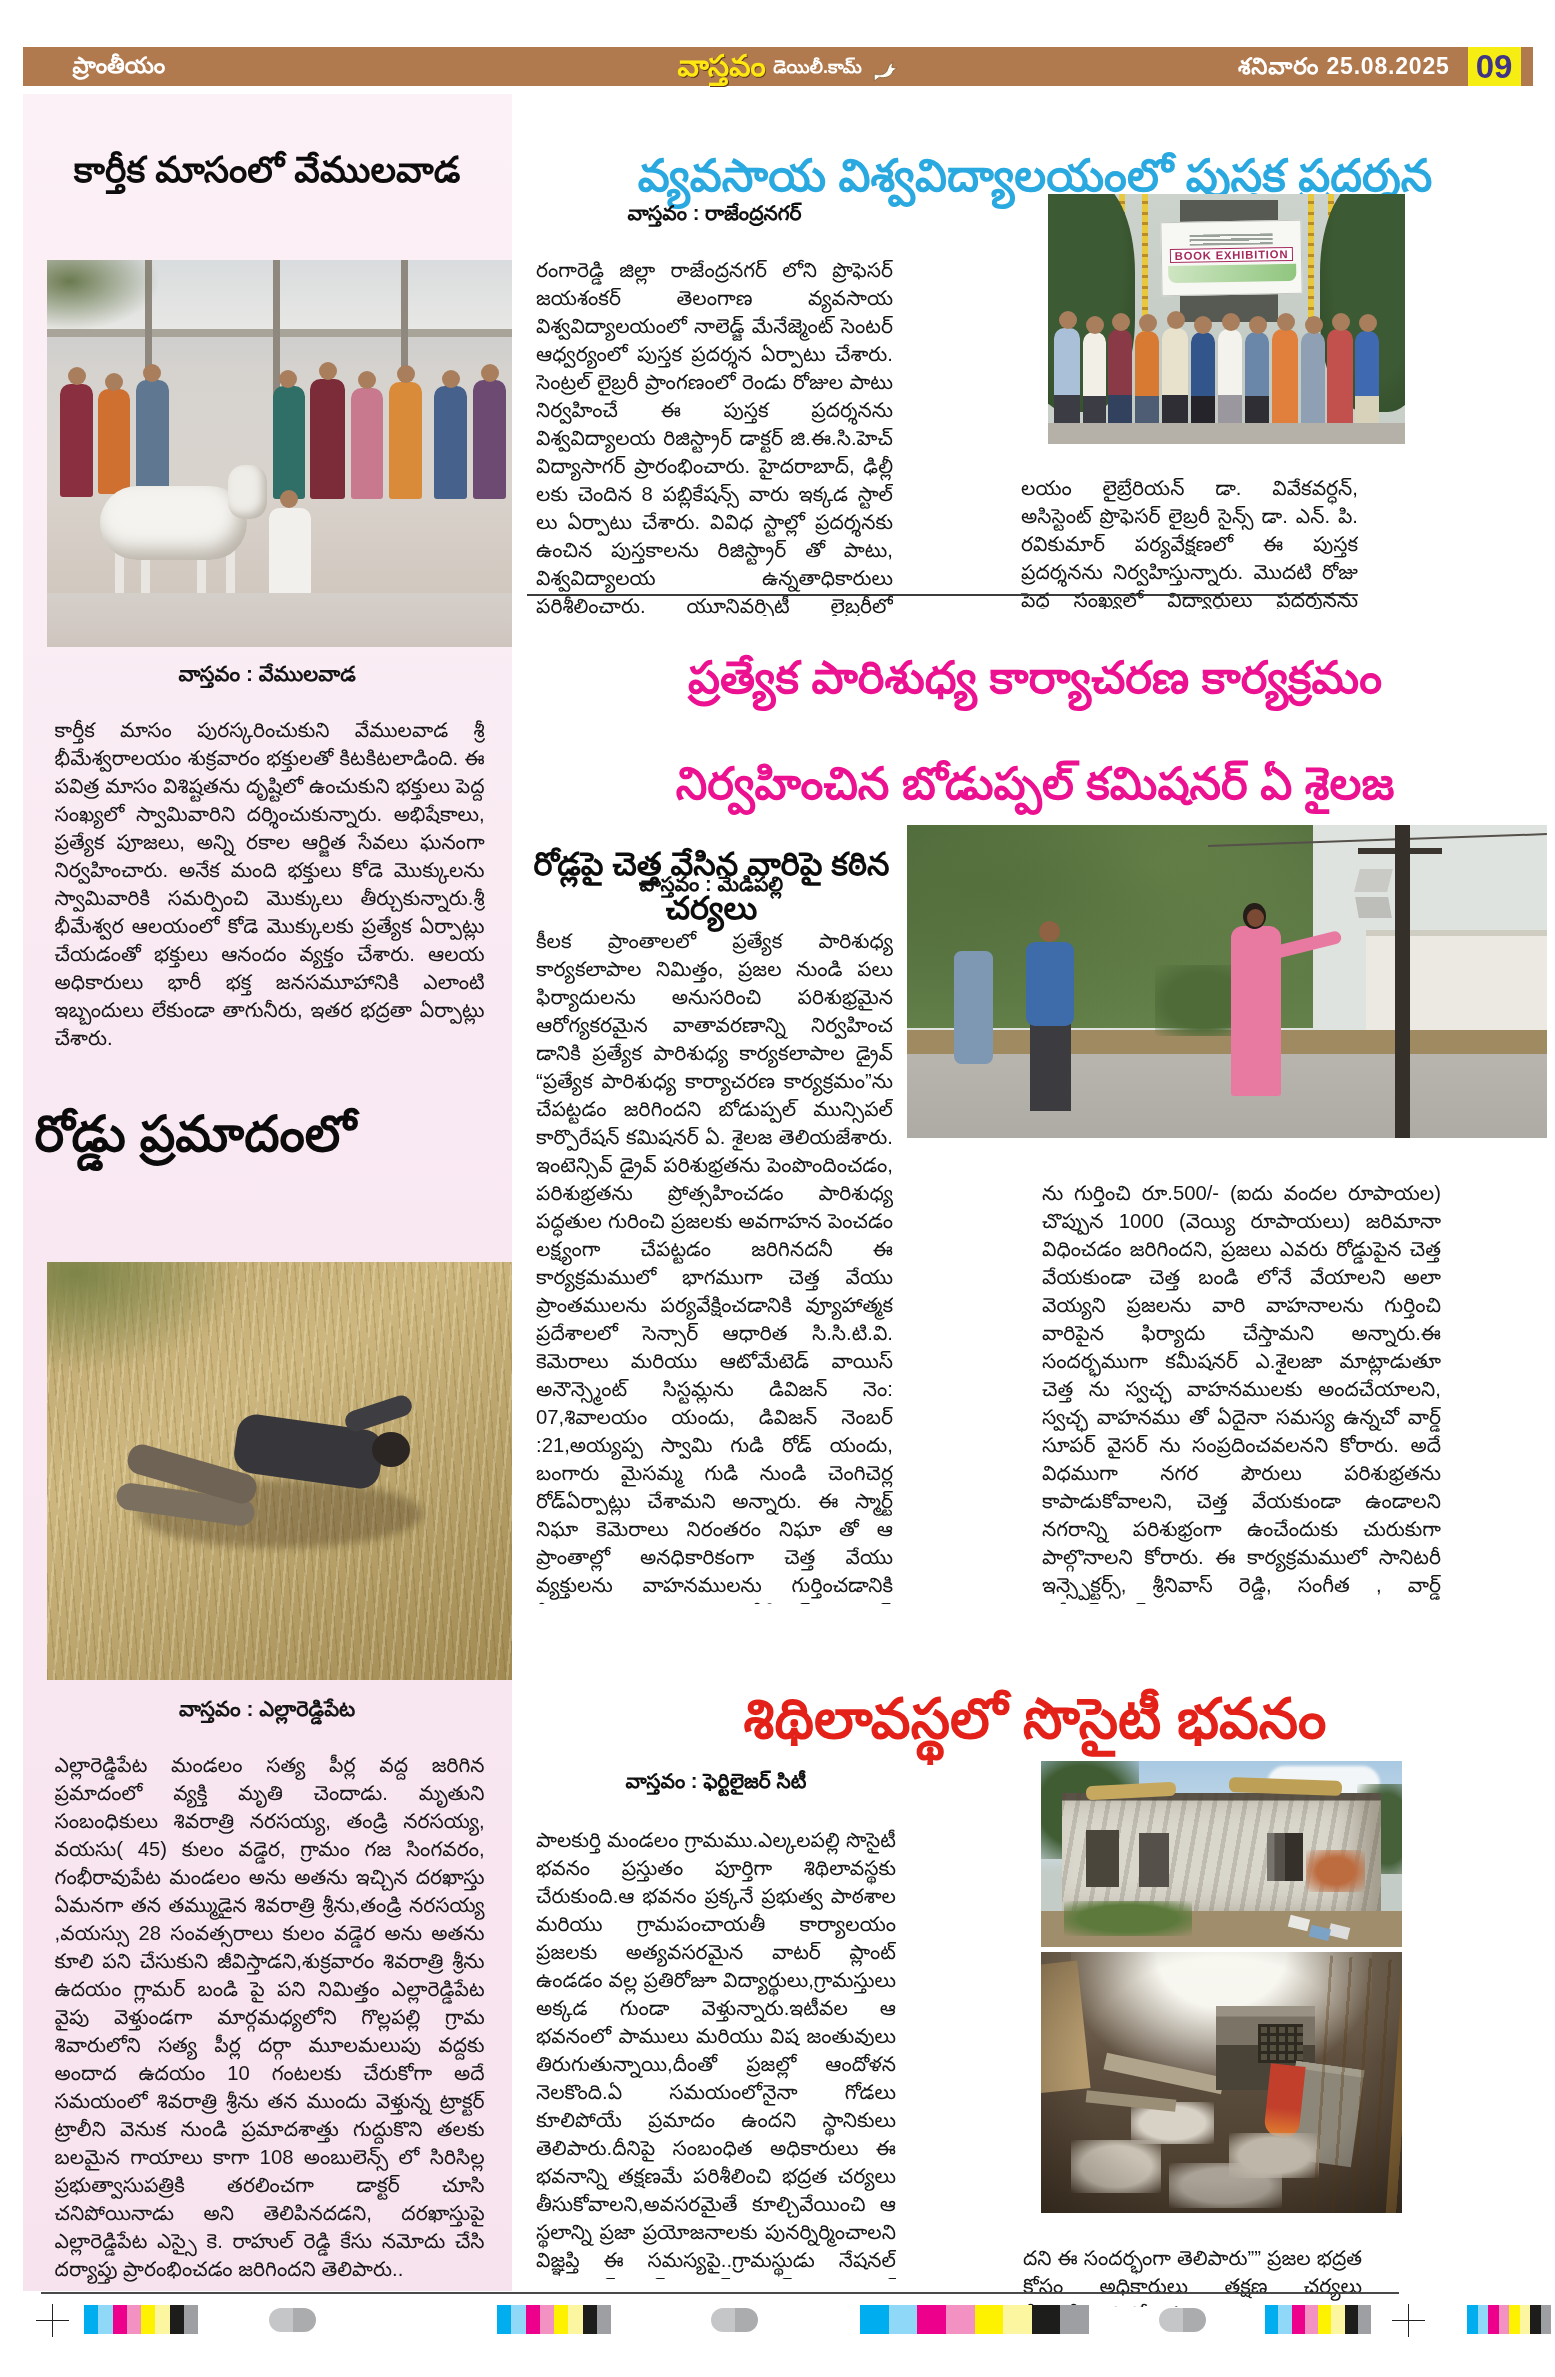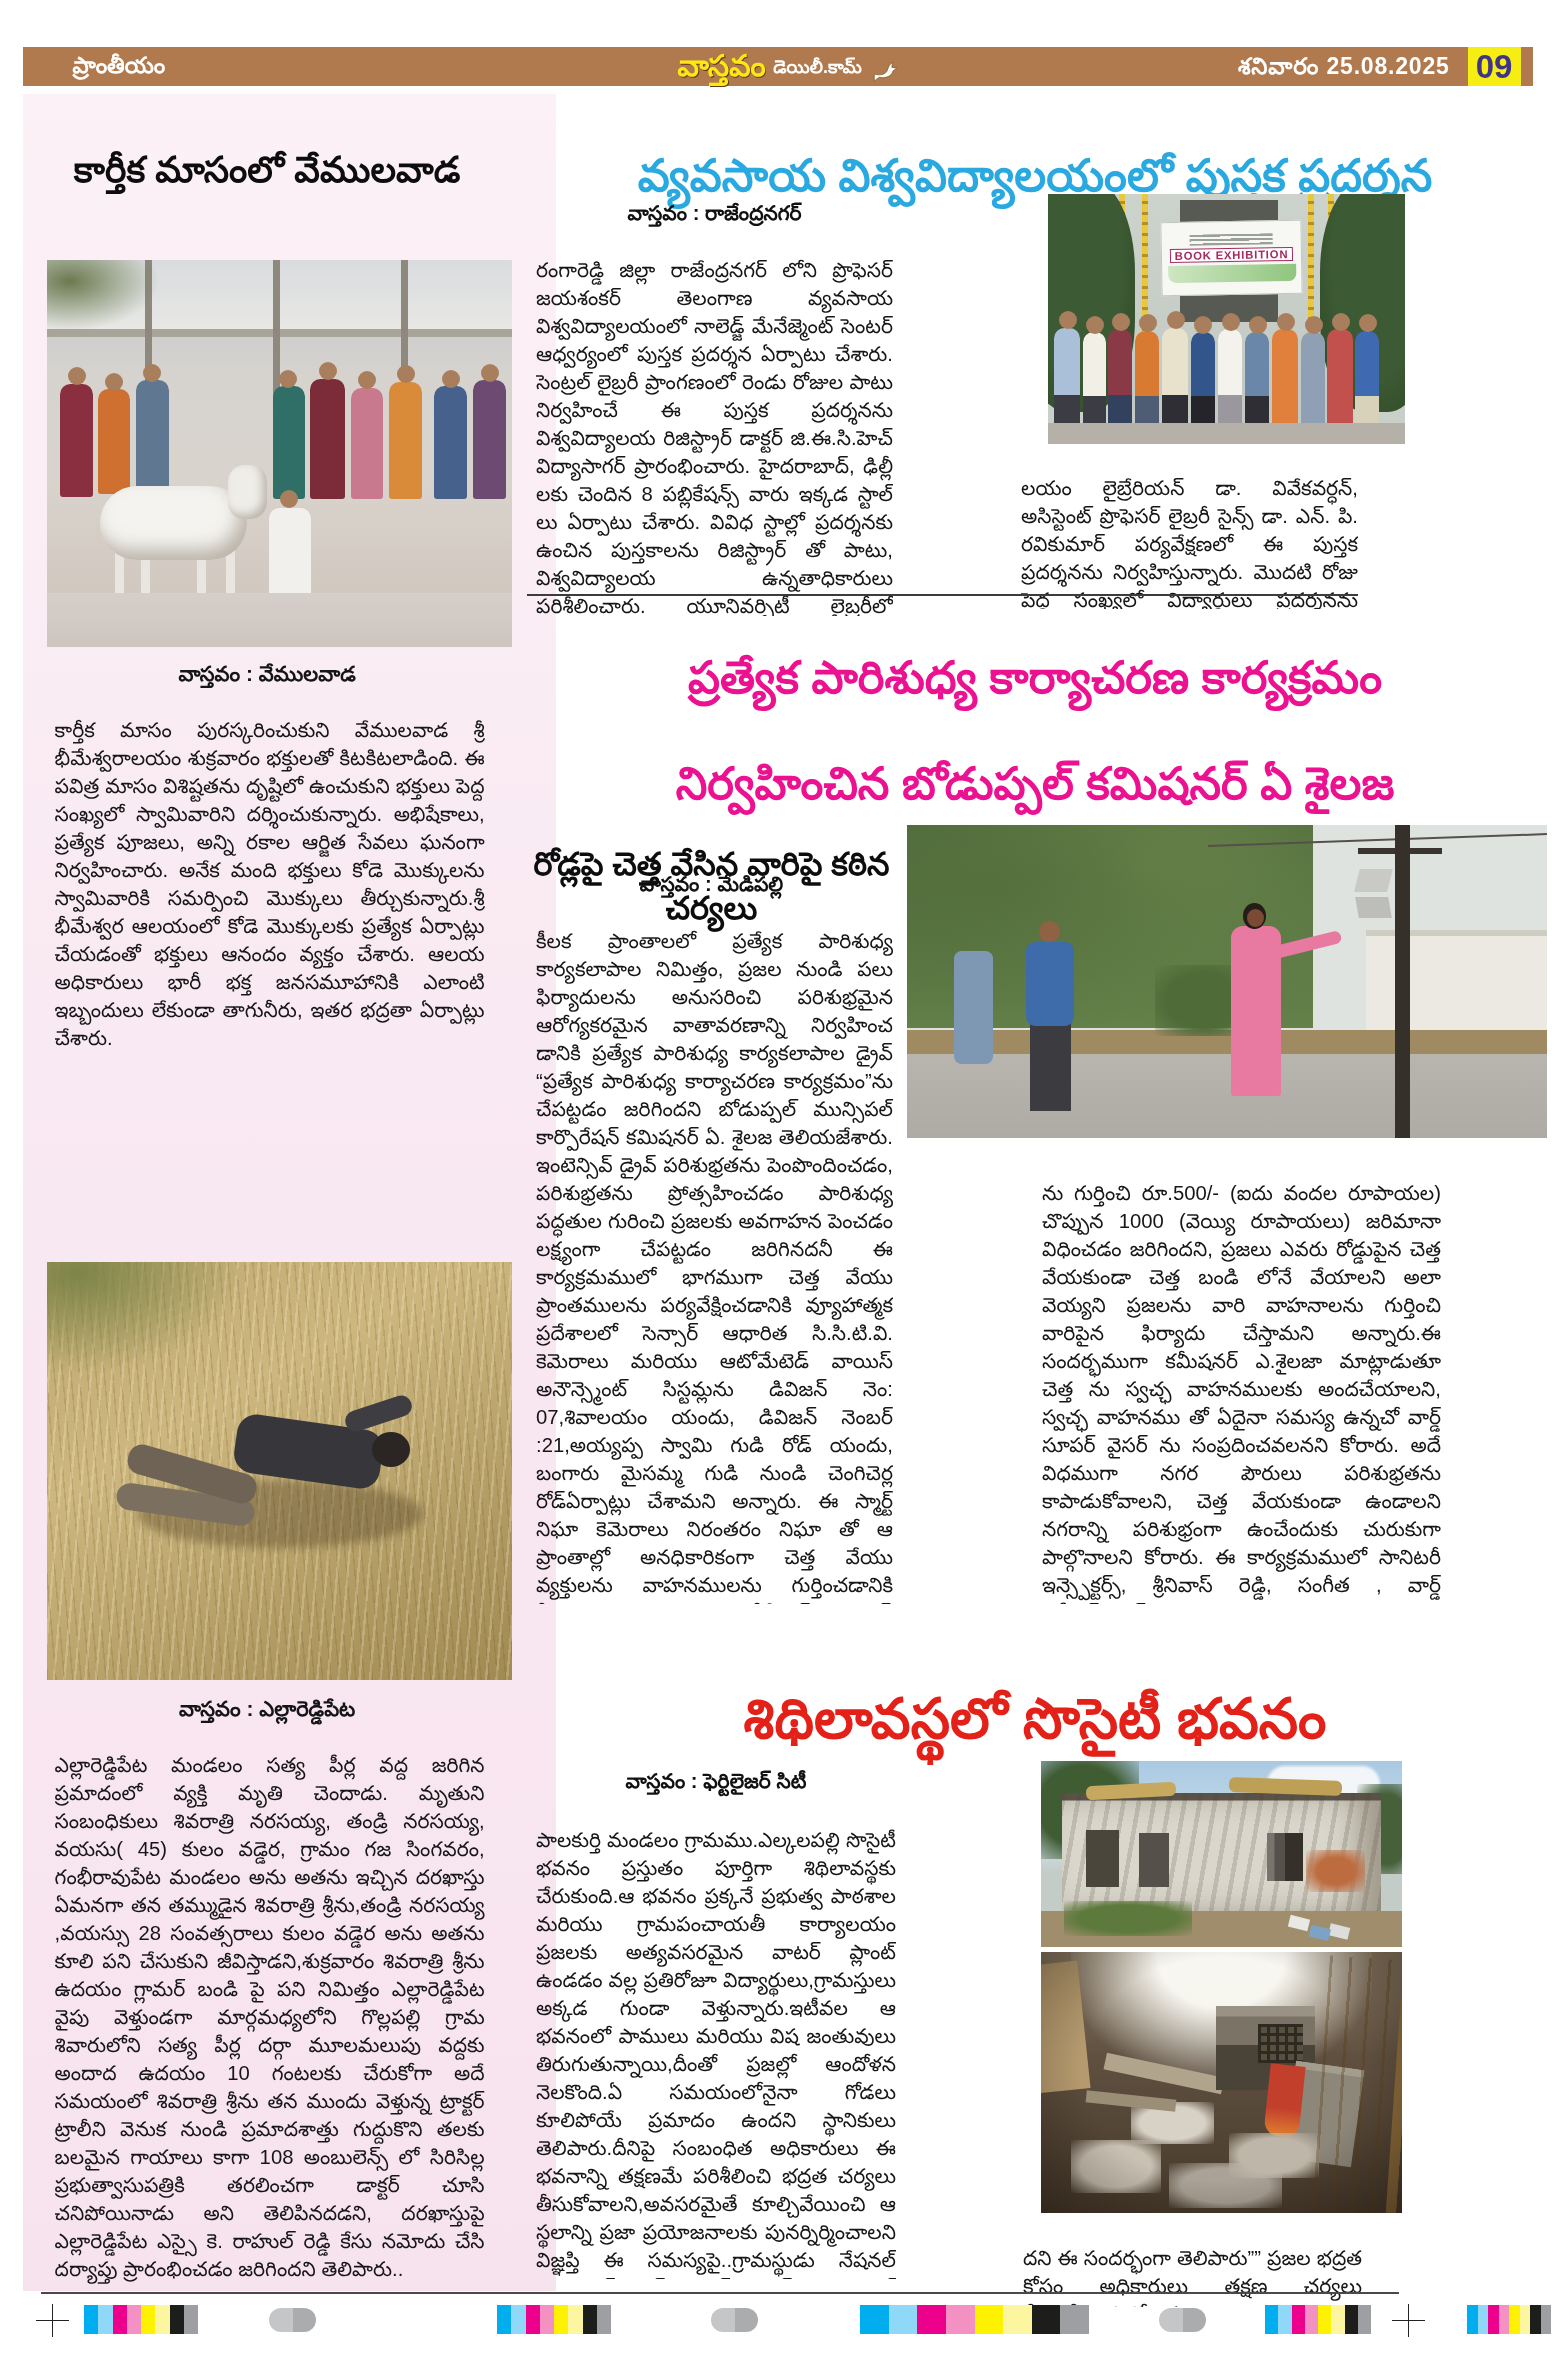--- a/index.html
+++ b/index.html
@@ -14,21 +14,21 @@
   .brandmain{font-size:30px;font-weight:800;color:#ffe812;text-shadow:0.8px 0.8px 0 #5a3a1a;}
   .brandsuffix{font-size:18px;color:#fff;font-weight:bold;}
   .birdicon{width:33px;height:30px;}
   .topdate{position:absolute;right:83px;top:6px;font-size:23px;font-weight:bold;color:#fff;letter-spacing:0.8px;}
   .pagenumbox{position:absolute;right:12px;top:0;width:53px;height:39px;background:#f6ee12;
               display:flex;align-items:center;justify-content:center;
               font-size:33px;font-weight:bold;color:#3f3486;}
 
   
   .leftcol{left:22.6px;top:94px;width:489px;height:2197px;
-           background:linear-gradient(180deg,#fcf1f6 0%,#f9e9f2 45%,#f7e3ee 100%);padding-left:44px;}
+           background:linear-gradient(180deg,#fcf1f6 0%,#f9e9f2 45%,#f7e3ee 100%);}
   .lc-head1{position:absolute;left:0;top:16.6px;width:489px;text-align:center;
             font-size:36px;line-height:69px;font-weight:800;color:#0d0d0d;}
   .photo{position:absolute;overflow:hidden;background:#cfcac4;text-align:right;}
   .ph1{left:24px;top:166px;width:465px;height:387px;}
   .caption{position:absolute;width:489px;text-align:center;font-size:21px;font-weight:bold;color:#151515;}
   .lc-cap1{left:0;top:568px;}
   .bodytext{font-size:20.3px;line-height:28px;text-align:justify;color:#161616;
             overflow:hidden;word-break:break-word;}
   .lc-body1{position:absolute;left:32px;top:602px;width:430px;height:451px;}
   .lc-head2{position:absolute;left:12px;top:965px;width:474px;
@@ -244,21 +244,21 @@
       <i class="p1-cowbody"></i>
         <i class="p1-cowhead"></i>
       <i class="fig" style="left:222px;top:248px;width:42px;height:98px;background:#f2f0ec;"></i>
       <i class="fhead" style="left:233px;top:230px;"></i>
       <i class="p1-floor"></i>
     </div>
     <div class="caption lc-cap1">వాస్తవం : వేములవాడ</div>
     <p class="bodytext lc-body1">కార్తీక మాసం పురస్కరించుకుని వేములవాడ శ్రీ భీమేశ్వరాలయం శుక్రవారం భక్తులతో కిటకిటలాడింది. ఈ పవిత్ర మాసం విశిష్టతను దృష్టిలో ఉంచుకుని భక్తులు పెద్ద సంఖ్యలో స్వామివారిని దర్శించుకున్నారు. అభిషేకాలు, ప్రత్యేక పూజలు, అన్ని రకాల ఆర్జిత సేవలు ఘనంగా నిర్వహించారు. అనేక మంది భక్తులు కోడె మొక్కులను స్వామివారికి సమర్పించి మొక్కులు తీర్చుకున్నారు.శ్రీ భీమేశ్వర ఆలయంలో కోడె మొక్కులకు ప్రత్యేక ఏర్పాట్లు చేయడంతో భక్తులు ఆనందం వ్యక్తం చేశారు. ఆలయ అధికారులు భారీ భక్త జనసమూహానికి ఎలాంటి ఇబ్బందులు లేకుండా తాగునీరు, ఇతర భద్రతా ఏర్పాట్లు చేశారు.</p>
 
     <h1 class="lc-head2">
-      <br>
+      <span>రోడ్డు ప్రమాదంలో</span><br>
     </h1>
 
     <div class="photo ph ph2">
       <i class="p2-grain"></i>
         <i class="p2-green"></i>
         <i class="p2-shadow"></i>
       <i class="p2-leg2"></i>
         <i class="p2-leg1"></i>
         <i class="p2-torso"></i>
         <i class="p2-arm"></i>

